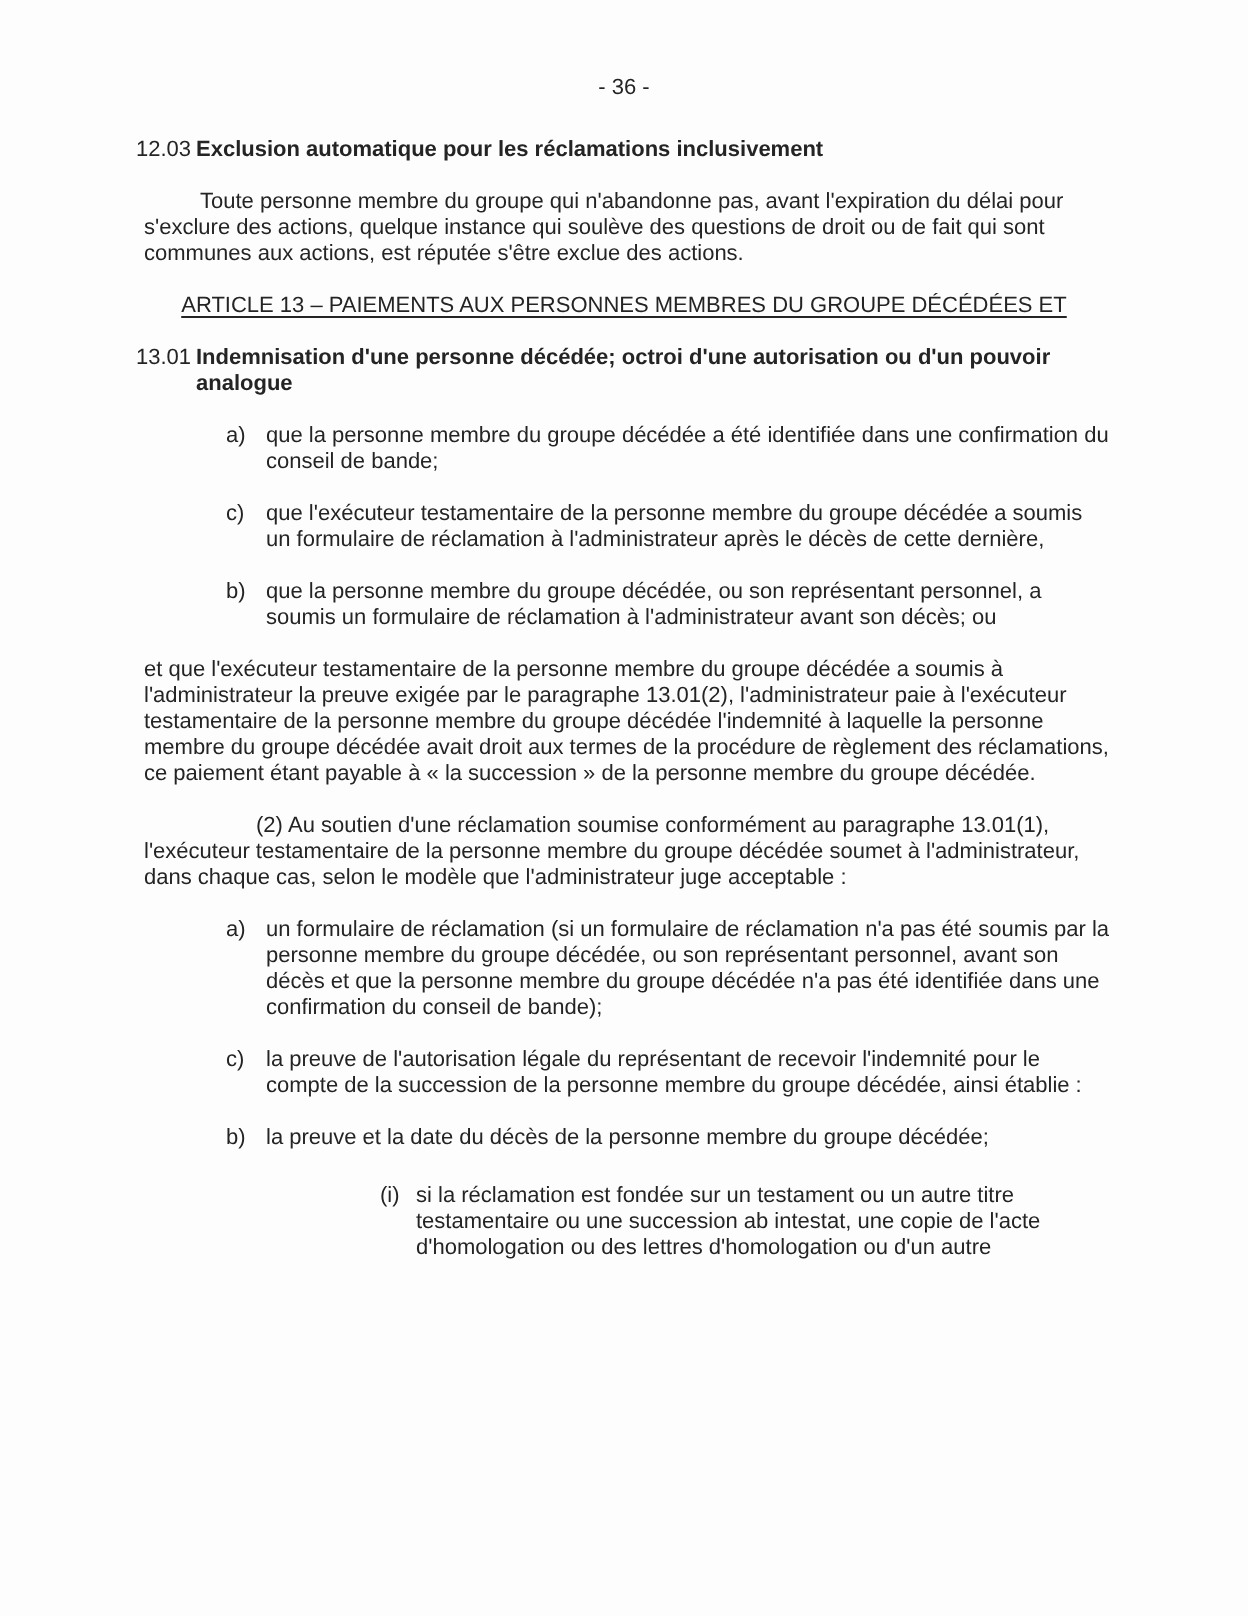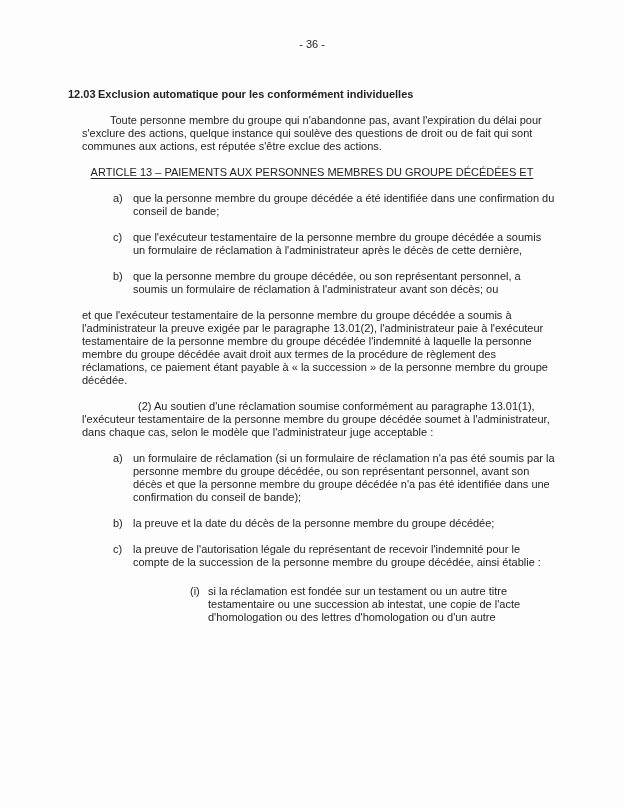--- a/index.html
+++ b/index.html
@@ -26,25 +26,24 @@
   }
   .sec-heading {
     font-weight: bold;
     padding-left: 30px;
     margin: 0 0 13px 0;
   }
   .sec-heading .sec-num {
     display: inline-block;
     width: 30px;
     margin-left: -30px;
-    font-weight: bold;
-    margin-top: 19px;
+    font-weight: normal;
   }
   .para {
-    margin: 0 0 13px 14px;
+    margin: 0 0 13px 4px;
   }
   .para.first-indent {
     text-indent: 28px;
   }
   .pnum {
     display: inline-block;
     width: 44px;
   }
   .article-heading {
     text-align: center;
@@ -78,29 +77,32 @@
   b { font-weight: bold; }
 </style>
 </head>
 <body>
 
 <div class="page">
 
   <div class="page-num">- 36 -</div>
 
   <div class="sec-heading">
-    <span class="sec-num">12.03</span><span>Exclusion automatique pour les conformément individuelles</span>
+    <span class="sec-num">12.03</span><span>Exclusion automatique pour les réclamations inclusivement</span>
   </div>
 
   <p class="para first-indent">Toute personne membre du groupe qui n'abandonne pas, avant l'expiration du délai pour s'exclure des actions, quelque instance qui soulève des questions de droit ou de fait qui sont communes aux actions, est réputée s'être exclue des actions.</p>
 
   <div class="article-heading">
     <span class="hline">ARTICLE 13 – PAIEMENTS AUX PERSONNES MEMBRES DU GROUPE DÉCÉDÉES ET</span>
   </div>
 
+  <div class="sec-heading">
+    <span class="sec-num">13.01</span><span>Indemnisation d'une personne décédée; octroi d'une autorisation ou d'un pouvoir analogue</span>
+  </div>
 
 
   <div class="li1">
     <span class="li-label">a)</span><span>que la personne membre du groupe décédée a été identifiée dans une confirmation du conseil de bande;</span>
   </div>
   <div class="li1">
     <span class="li-label">c)</span><span>que l'exécuteur testamentaire de la personne membre du groupe décédée a soumis un formulaire de réclamation à l'administrateur après le décès de cette dernière,</span>
   </div>
   <div class="li1">
     <span class="li-label">b)</span><span>que la personne membre du groupe décédée, ou son représentant personnel, a soumis un formulaire de réclamation à l'administrateur avant son décès; ou</span>
@@ -109,23 +111,23 @@
   <p class="para">et que l'exécuteur testamentaire de la personne membre du groupe décédée a soumis à l'administrateur la preuve exigée par le paragraphe 13.01(2), l'administrateur paie à l'exécuteur testamentaire de la personne membre du groupe décédée l'indemnité à laquelle la personne membre du groupe décédée avait droit aux termes de la procédure de règlement des réclamations, ce paiement étant payable à « la succession » de la personne membre du groupe décédée.</p>
 
   <p class="para first-indent">
     <span class="pnum">(2)</span><span>Au soutien d'une réclamation soumise conformément au paragraphe 13.01(1), l'exécuteur testamentaire de la personne membre du groupe décédée soumet à l'administrateur, dans chaque cas, selon le modèle que l'administrateur juge acceptable :</span>
   </p>
 
   <div class="li1">
     <span class="li-label">a)</span><span>un formulaire de réclamation (si un formulaire de réclamation n'a pas été soumis par la personne membre du groupe décédée, ou son représentant personnel, avant son décès et que la personne membre du groupe décédée n'a pas été identifiée dans une confirmation du conseil de bande);</span>
   </div>
   <div class="li1">
-    <span class="li-label">b)</span><span>la preuve et la date du décès de la personne membre du groupe décédée;</span>
+    <span class="li-label">c)</span><span>la preuve de l'autorisation légale du représentant de recevoir l'indemnité pour le compte de la succession de la personne membre du groupe décédée, ainsi établie :</span>
   </div>
   <div class="li1">
-    <span class="li-label">c)</span><span>la preuve de l'autorisation légale du représentant de recevoir l'indemnité pour le compte de la succession de la personne membre du groupe décédée, ainsi établie :</span>
+    <span class="li-label">b)</span><span>la preuve et la date du décès de la personne membre du groupe décédée;</span>
   </div>
 
   <div class="li2">
     <span class="li-label">(i)</span><span>si la réclamation est fondée sur un testament ou un autre titre testamentaire ou une succession ab intestat, une copie de l'acte d'homologation ou des lettres d'homologation ou d'un autre</span>
   </div>
 
 </div>
 
 </body></html>

